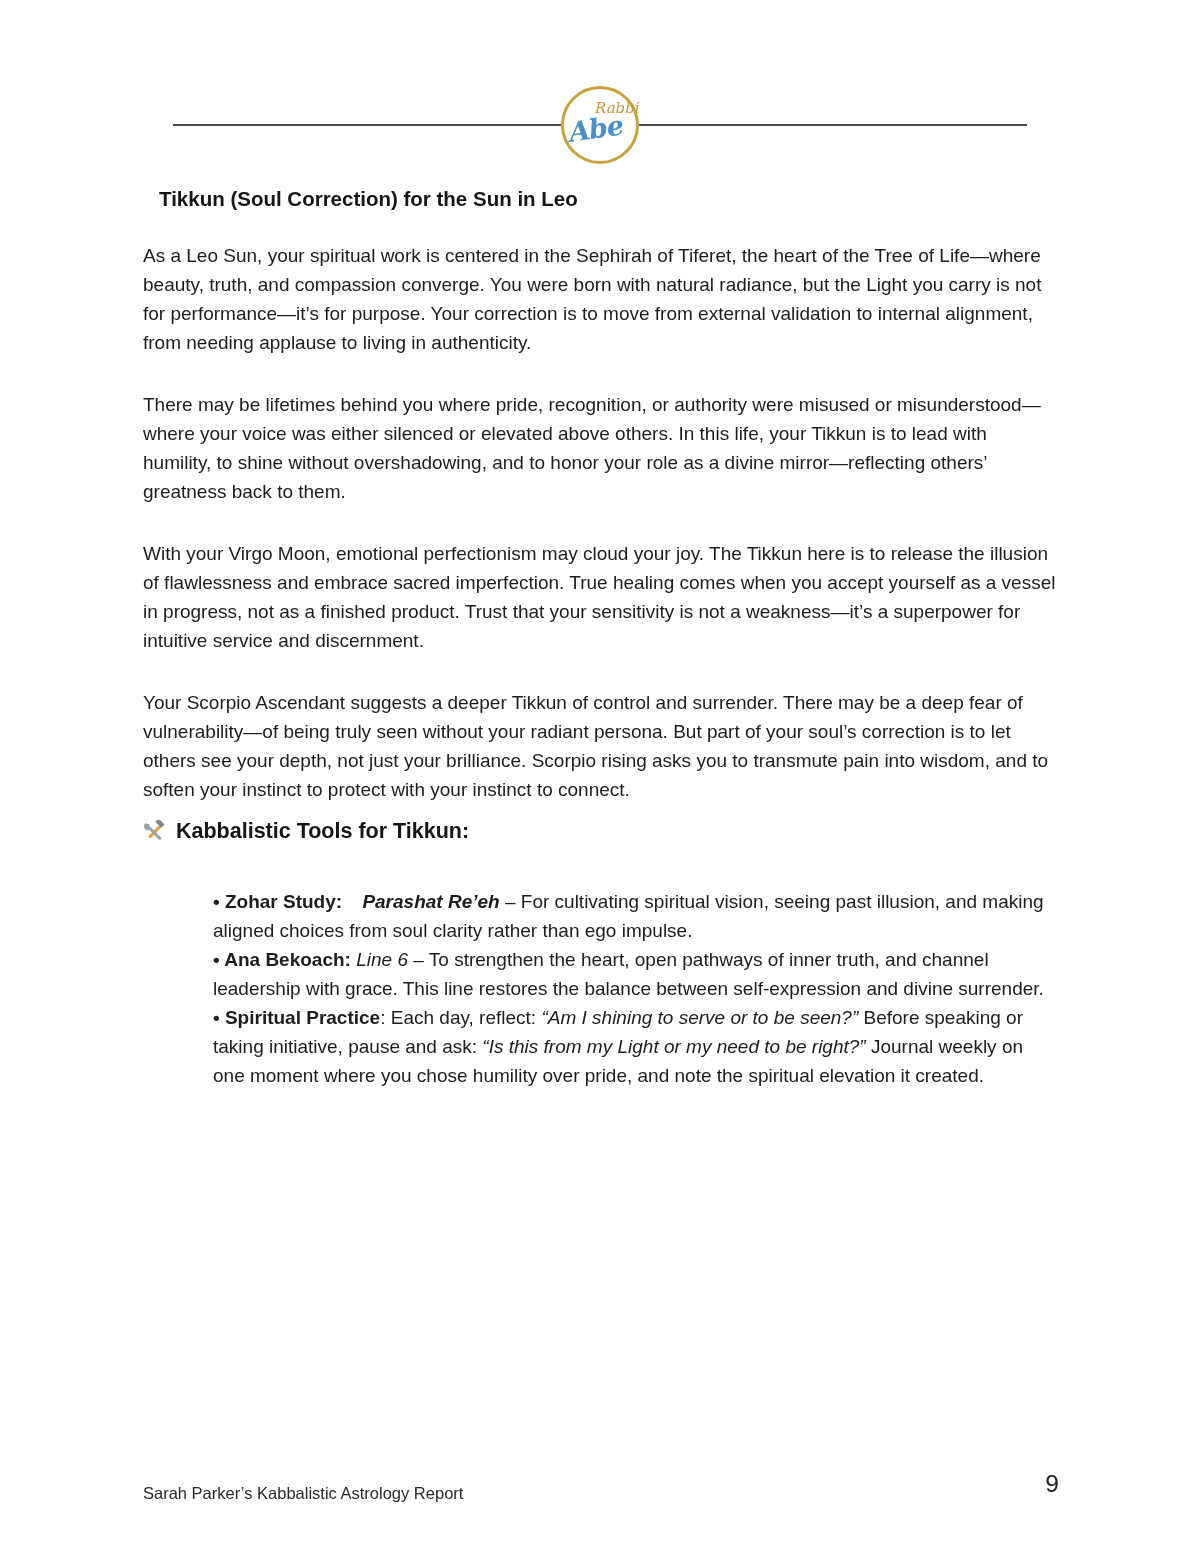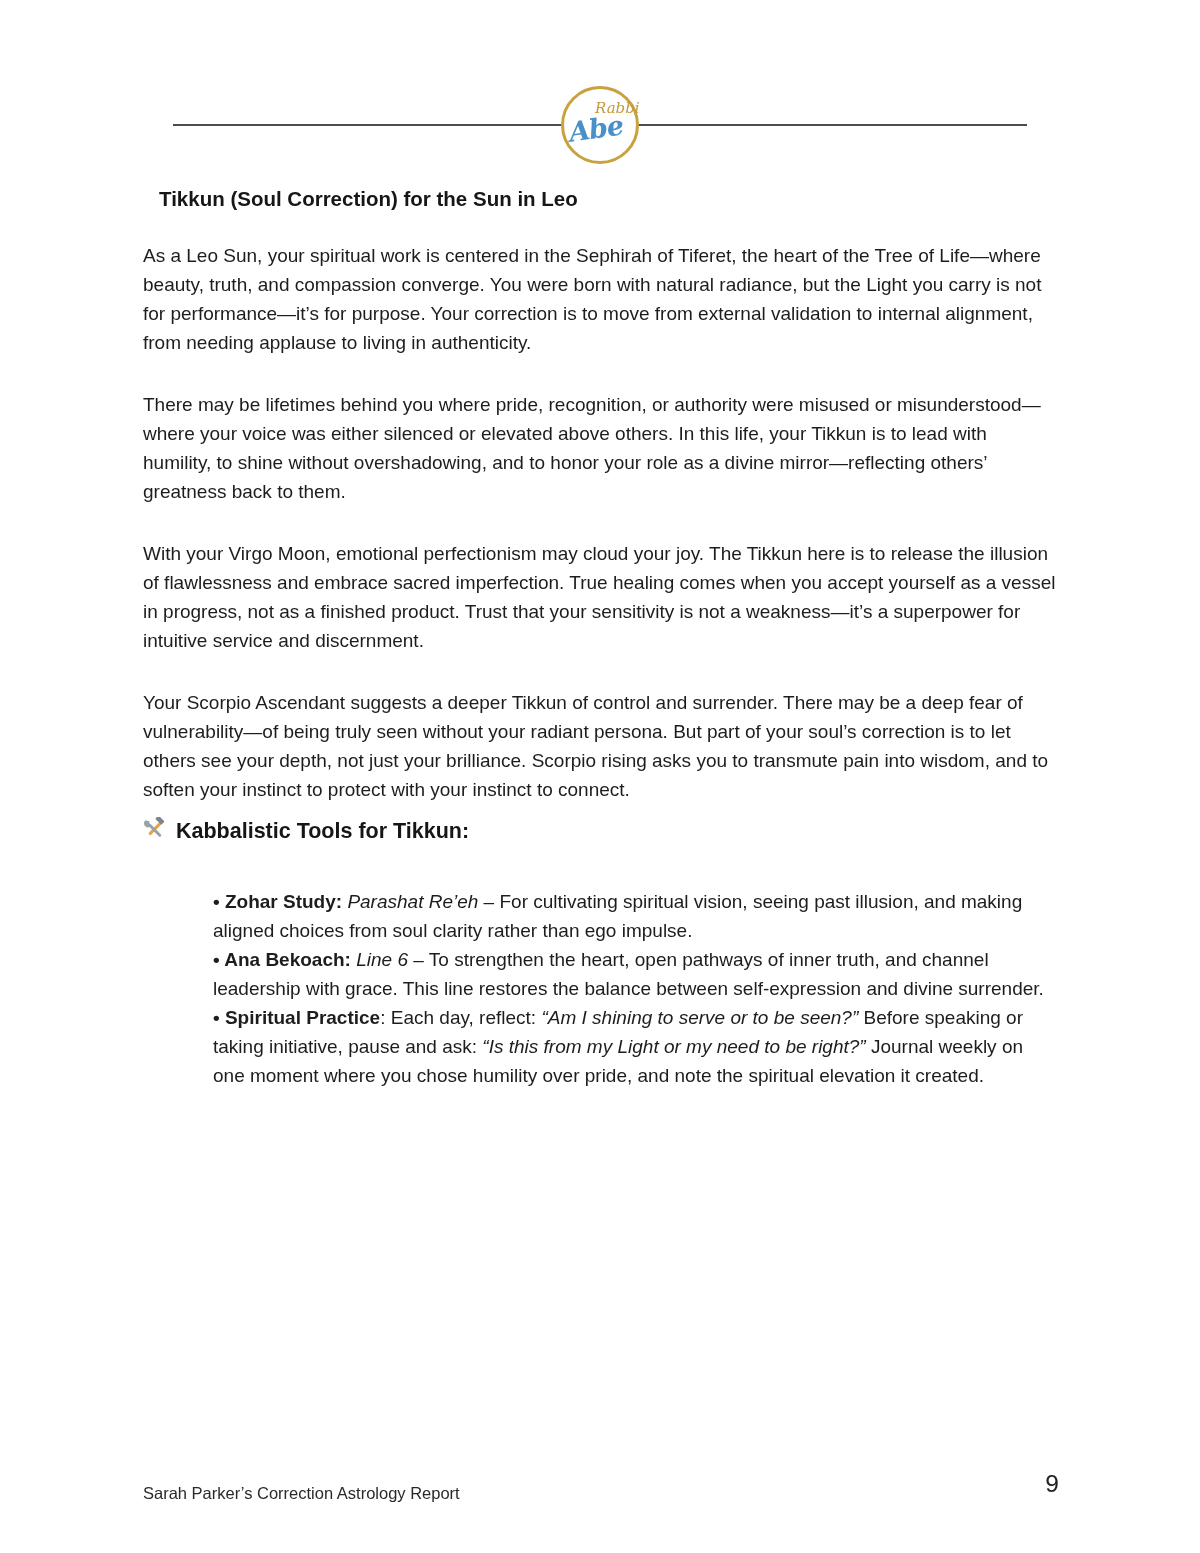--- a/index.html
+++ b/index.html
@@ -80,38 +80,38 @@
   .para { margin: 0 0 33px 0; }
   .para:last-of-type { margin-bottom: 0; }
 
   .tools-heading {
     margin: 13px 0 0 0;
     font-size: 21.5px;
     font-weight: 700;
     line-height: 29px;
     color: #161616;
     display: flex;
-    align-items: flex-start;
+    align-items: center;
   }
   .tools-icon {
     display: inline-block;
     width: 24px;
     height: 24px;
     margin-right: 9px;
     flex: 0 0 auto;
   }
 
   .bullet-list { margin-top: 41px; }
   .bullet {
     margin: 0;
     padding-left: 70px;
   }
   .b  { font-weight: 700; }
   .i  { font-style: italic; }
-  .bi { font-weight: 400; font-style: italic; }
+  .bi { font-weight: 700; font-style: italic; margin-left: 15px; }
 
   
   .footer-left {
     position: absolute;
     left: 143px;
     top: 1484px;
     font-size: 16.5px;
     color: #2a2a2a;
   }
   .footer-page {
@@ -161,16 +161,16 @@
 
       <p class="bullet"><span class="b">• Zohar Study: </span><span class="bi">Parashat Re’eh</span><span> – For cultivating spiritual vision, seeing past illusion, and making aligned choices from soul clarity rather than ego impulse.</span></p>
 
       <p class="bullet"><span class="b">• Ana Bekoach: </span><span class="i">Line 6</span><span> – To strengthen the heart, open pathways of inner truth, and channel leadership with grace. This line restores the balance between self-expression and divine surrender.</span></p>
 
       <p class="bullet"><span class="b">• Spiritual Practice</span><span>: Each day, reflect: </span><span class="i">“Am I shining to serve or to be seen?”</span><span> Before speaking or taking initiative, pause and ask: </span><span class="i">“Is this from my Light or my need to be right?”</span><span> Journal weekly on one moment where you chose humility over pride, and note the spiritual elevation it created.</span></p>
     </div>
 
   </div>
 
-  <div class="footer-left">Sarah Parker’s Correction Astrology Report</div>
+  <div class="footer-left">Sarah Parker’s Kabbalistic Astrology Report</div>
   <div class="footer-page">9</div>
 
 </div>
 
 </body></html>

